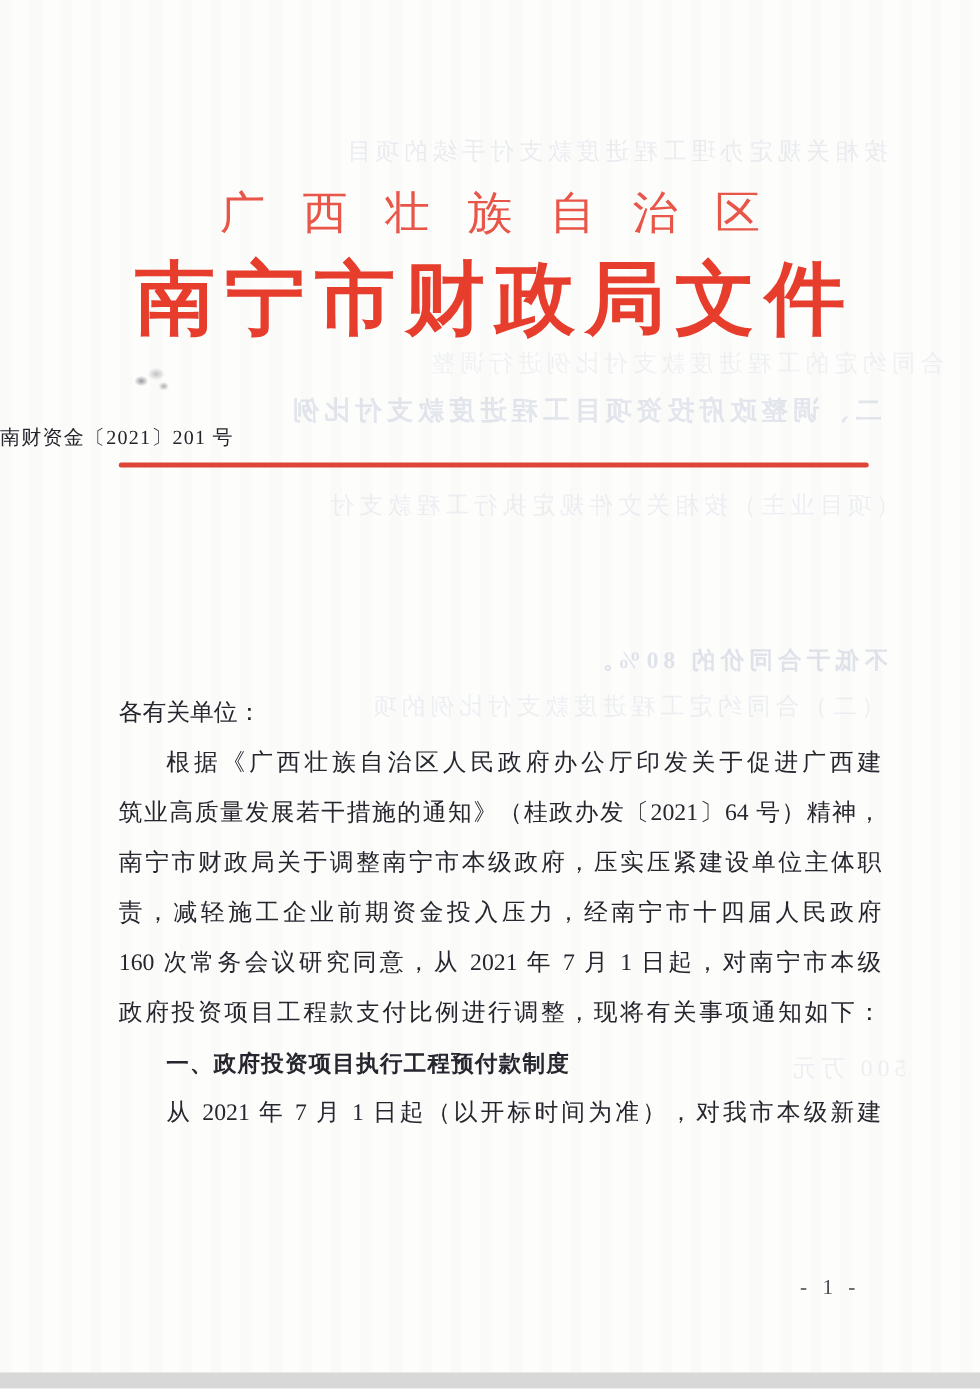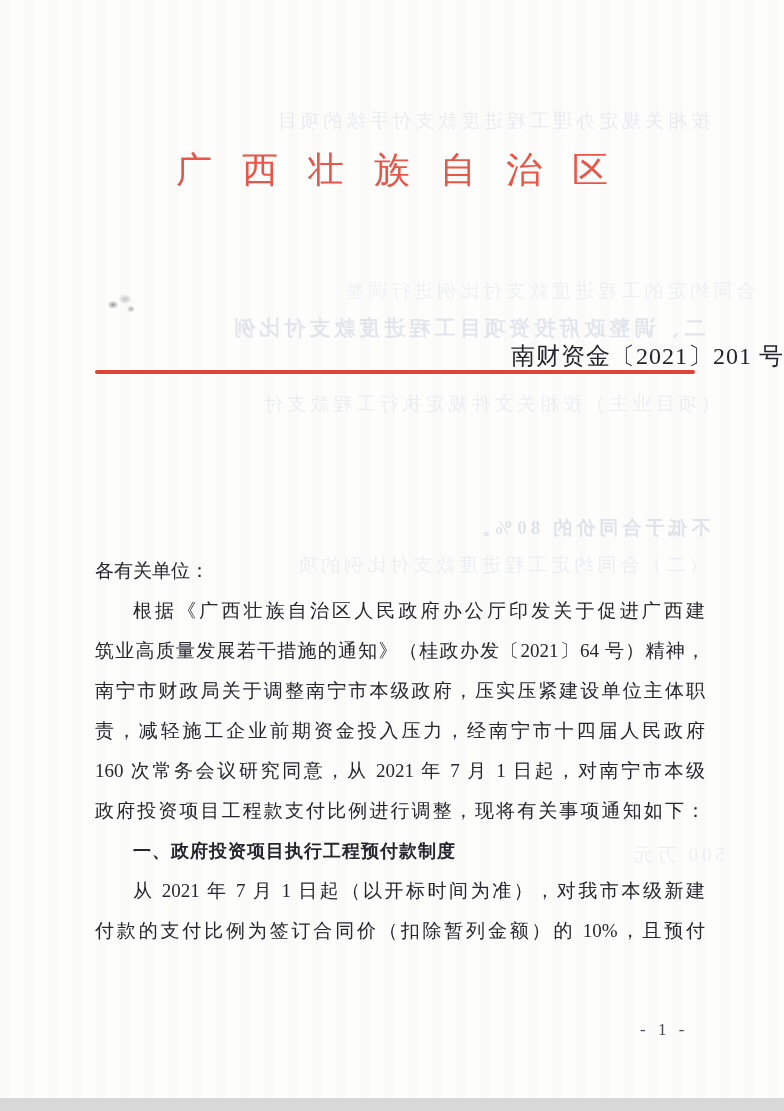--- a/index.html
+++ b/index.html
@@ -54,22 +54,22 @@
     position:absolute;top:196px;left:0;right:0;
     text-align:center;
     font-size:64px;
     font-weight:bold;
     letter-spacing:8px;
     text-indent:8px;
     color:#e63d2d;
   }
   .docno{
     position:absolute;top:340px;left:0;right:0;
-    text-align:right;
-    font-size:24px;
+    text-align:left;
+    font-size:16px;
     color:#24242c;
     letter-spacing:1px;
   }
   .rule{
     position:absolute;top:370px;left:95px;width:600px;height:4px;
     background:#df4537;border-radius:2px;
   }
   .title{
     position:absolute;top:422px;left:40px;right:40px;
     margin:0;
@@ -112,36 +112,36 @@
   <div class="bleed b2">二、调整政府投资项目工程进度款支付比例</div>
   <div class="bleed b3">（项目业主）按相关文件规定执行工程款支付</div>
   <div class="bleed b4">不低于合同价的 80%。</div>
   <div class="bleed b5">（二）合同约定工程进度款支付比例的项目</div>
   <div class="bleed b6">500 万元</div>
 
   <div class="smudge"></div>
 
   <div class="region">广西壮族自治区</div>
 
+  <div class="agency">南宁市财政局文件</div>
 
   <div class="docno">南财资金〔2021〕201 号</div>
 
   <div class="rule"></div>
 
 
   <main class="docbody">
     <div class="ln">各有关单位：</div>
     <div class="ln j ind">根据《广西壮族自治区人民政府办公厅印发关于促进广西建</div>
     <div class="ln j">筑业高质量发展若干措施的通知》（桂政办发〔2021〕64 号）精神，</div>
     <div class="ln j">南宁市财政局关于调整南宁市本级政府，压实压紧建设单位主体职</div>
     <div class="ln j">责，减轻施工企业前期资金投入压力，经南宁市十四届人民政府</div>
     <div class="ln j">160 次常务会议研究同意，从 2021 年 7 月 1 日起，对南宁市本级</div>
     <div class="ln j">政府投资项目工程款支付比例进行调整，现将有关事项通知如下：</div>
     <div class="ln bold ind">一、政府投资项目执行工程预付款制度</div>
     <div class="ln j ind">从 2021 年 7 月 1 日起（以开标时间为准），对我市本级新建</div>
-    <div class="ln j">付款的支付比例为签订合同价（扣除暂列金额）的 10%，且预付</div>
   </main>
 
   <div class="pageno">- 1 -</div>
 
   <div class="scan-edge"></div>
 
 </div>
 
 </body></html>

